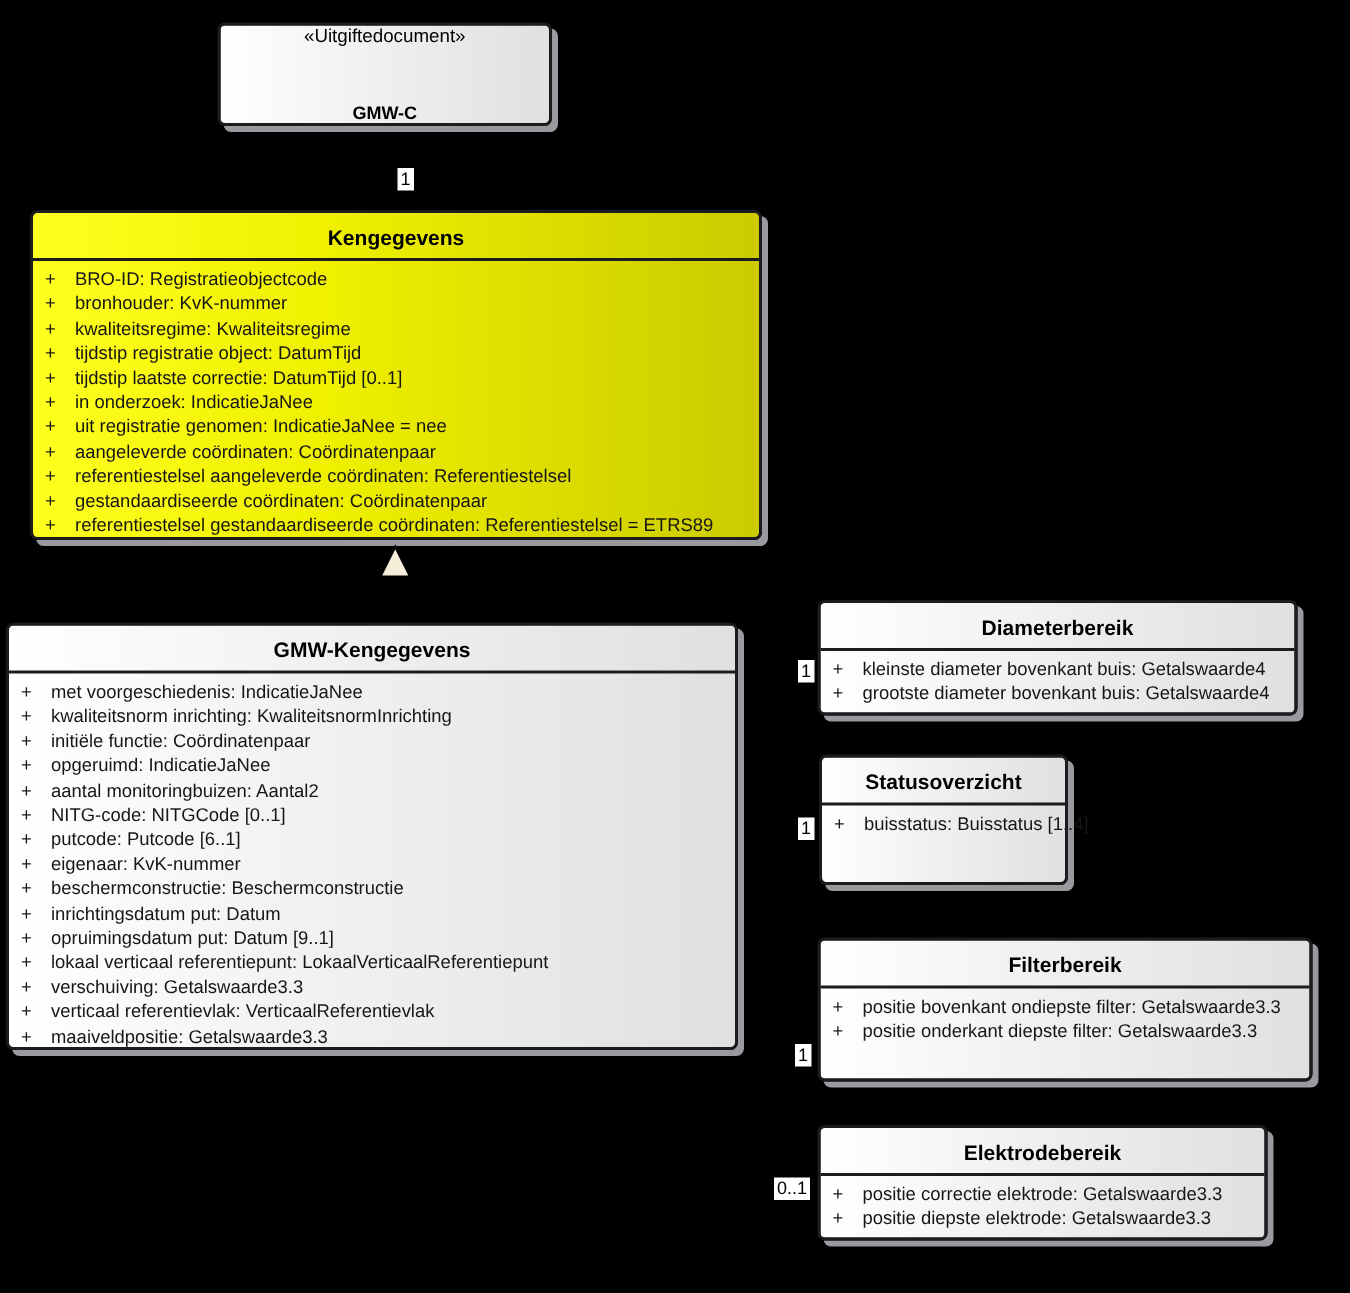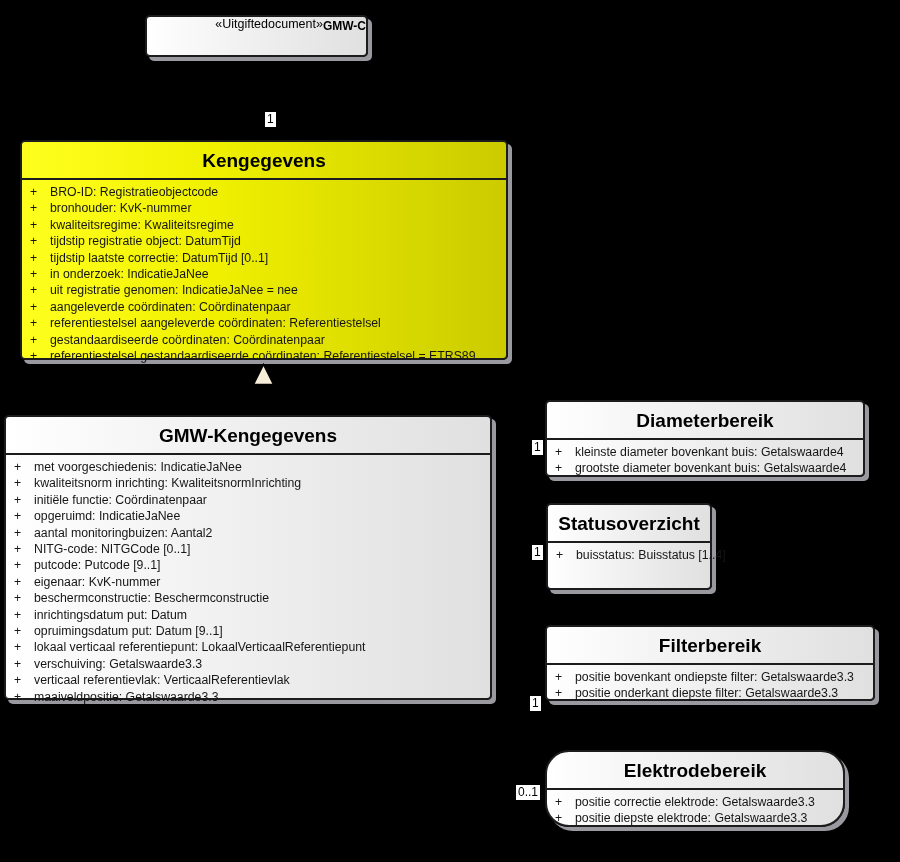--- a/index.html
+++ b/index.html
@@ -10,40 +10,40 @@
   .uml-class {
     position:absolute; box-sizing:border-box;
     border:2px solid #1c1c1c; border-radius:5px;
     background:linear-gradient(90deg,#ffffff 0%,#f2f2f2 40%,#e0e0e0 100%);
     box-shadow:4px 4px 0 0 #99999f;
   }
   .uml-class.highlight {
     background:linear-gradient(90deg,#ffff1f 0%,#f0f000 40%,#cbcb00 100%);
   }
   .cls-title {
-    text-align:center; font-weight:bold; font-size:19px; color:#000;
+    text-align:center; font-weight:bold; font-size:14px; color:#000;
     padding:8px 4px 6px 4px; white-space:nowrap;
   }
   .stereotype-line { text-align:center; font-weight:normal; font-size:12.5px; color:#000; }
   .name-line { text-align:center; font-weight:bold; font-size:12px; color:#000; margin-top:2px; }
   .divider { border-top:2px solid #1c1c1c; height:0; }
   .attrs { padding:4px 4px 5px 8px; }
   .attr-row {
     display:flex; align-items:baseline;
     font-size:12.3px; color:#161616; line-height:16.4px; white-space:nowrap;
   }
   .attr-row .vis { width:20px; flex:none; }
   
-  #box-gmwc        { left:145px; top:15px;  width:223px; height:42px; display:flex; flex-direction:row; justify-content:flex-end; }
+  #box-gmwc        { left:145px; top:15px;  width:223px; height:69px; display:flex; flex-direction:column; justify-content:space-between; }
   #box-kengegevens { left:20px;  top:140px; width:488px; height:220px; }
   #box-gmw         { left:4px;  top:415px; width:488px; height:285px; }
   #box-diameter    { left:545px; top:400px; width:320px; height:77px; }
   #box-status      { left:546px; top:503px; width:166px; height:87px; }
-  #box-filter      { left:545px; top:625px; width:330px; height:76px; }
-  #box-elektrode   { left:545px; top:750px; width:300px; height:77px;border-radius:24px; }
+  #box-filter      { left:545px; top:625px; width:330px; height:96px; }
+  #box-elektrode   { left:545px; top:750px; width:300px; height:77px; }
   
   .stub { position:absolute; background:#000; }
   #stub-gmwc-bottom  { left:257px; top:70px;  width:2px;  height:11px; }
   #stub-keng-top     { left:254px; top:131px; width:2px;  height:10px; }
   #stub-gmw-right-1  { left:507px; top:441px; width:12px; height:2px; }
   #stub-gmw-right-2  { left:507px; top:546px; width:12px; height:2px; }
   #stub-gmw-right-3  { left:507px; top:682px; width:12px; height:2px; }
   #stub-gmw-bottom   { left:368px; top:698px; width:2px;  height:11px; }
   
   .mult {
@@ -155,21 +155,21 @@
         <div class="attr-row">
           <span class="vis">+</span>
           <span class="attr-text">aantal monitoringbuizen: Aantal2</span>
         </div>
         <div class="attr-row">
           <span class="vis">+</span>
           <span class="attr-text">NITG-code: NITGCode [0..1]</span>
         </div>
         <div class="attr-row">
           <span class="vis">+</span>
-          <span class="attr-text">putcode: Putcode [9..1]</span>
+          <span class="attr-text">putcode: Putcode [6..1]</span>
         </div>
         <div class="attr-row">
           <span class="vis">+</span>
           <span class="attr-text">eigenaar: KvK-nummer</span>
         </div>
         <div class="attr-row">
           <span class="vis">+</span>
           <span class="attr-text">beschermconstructie: Beschermconstructie</span>
         </div>
         <div class="attr-row">

